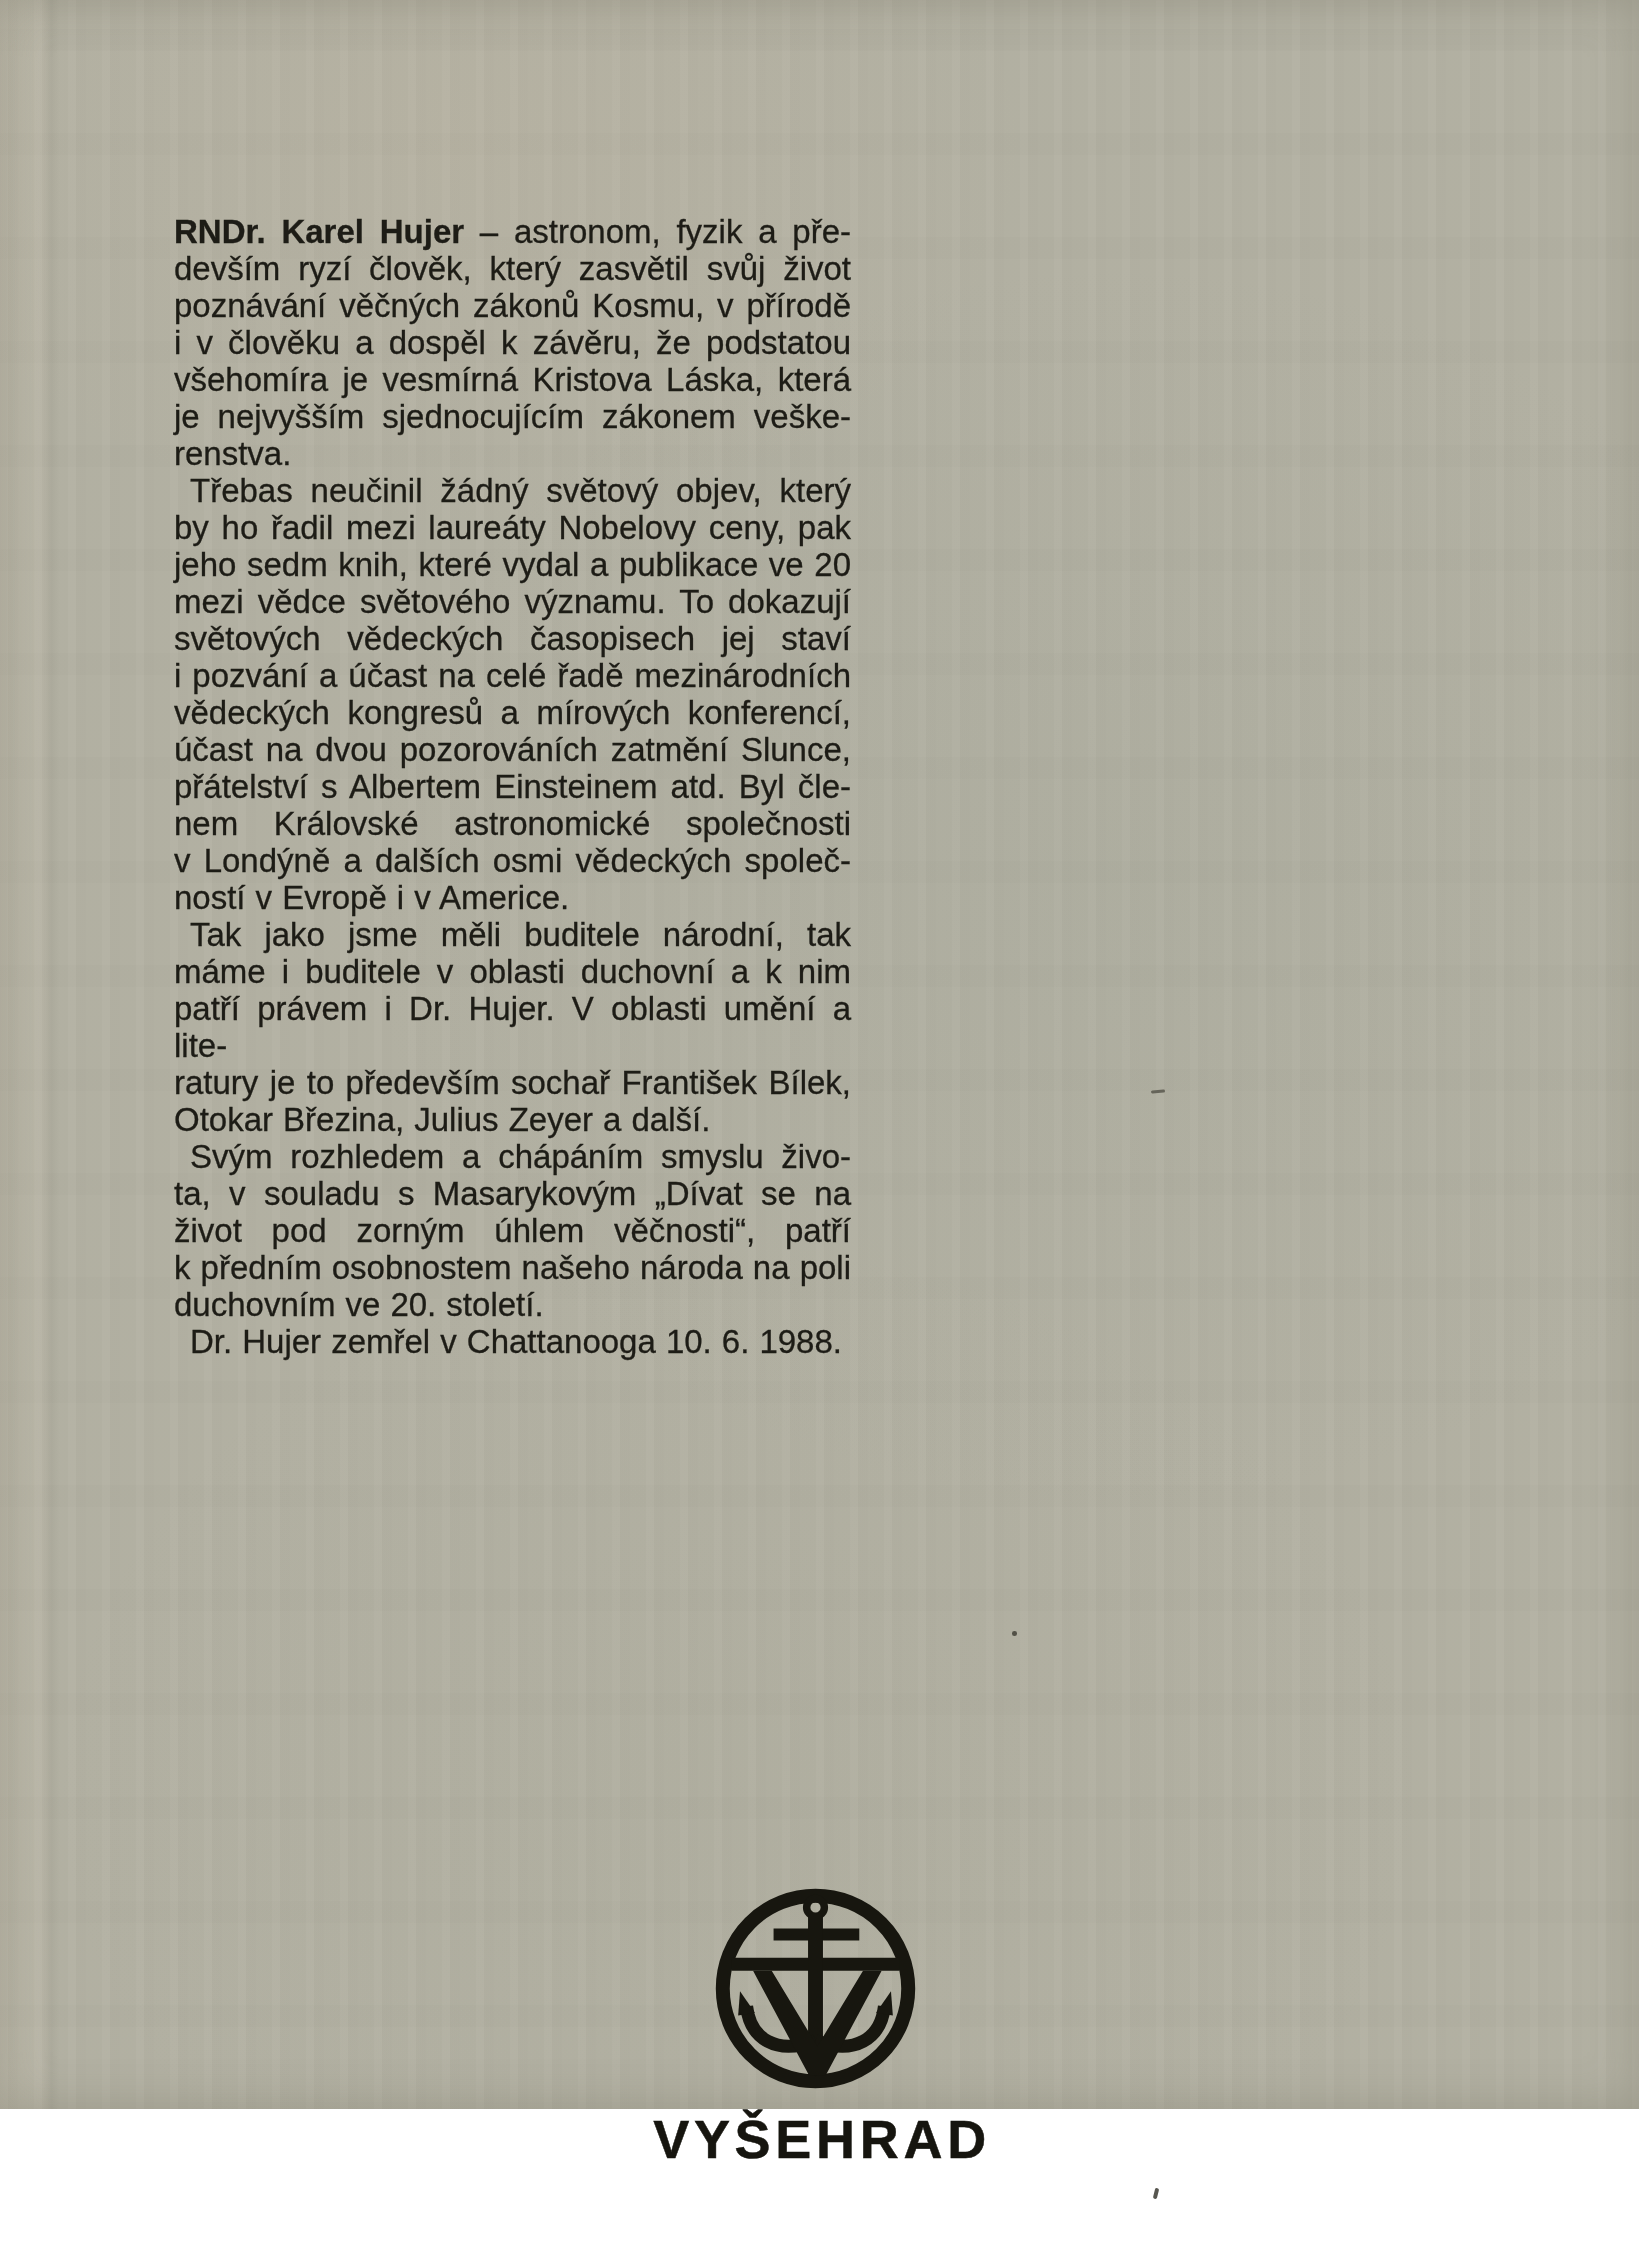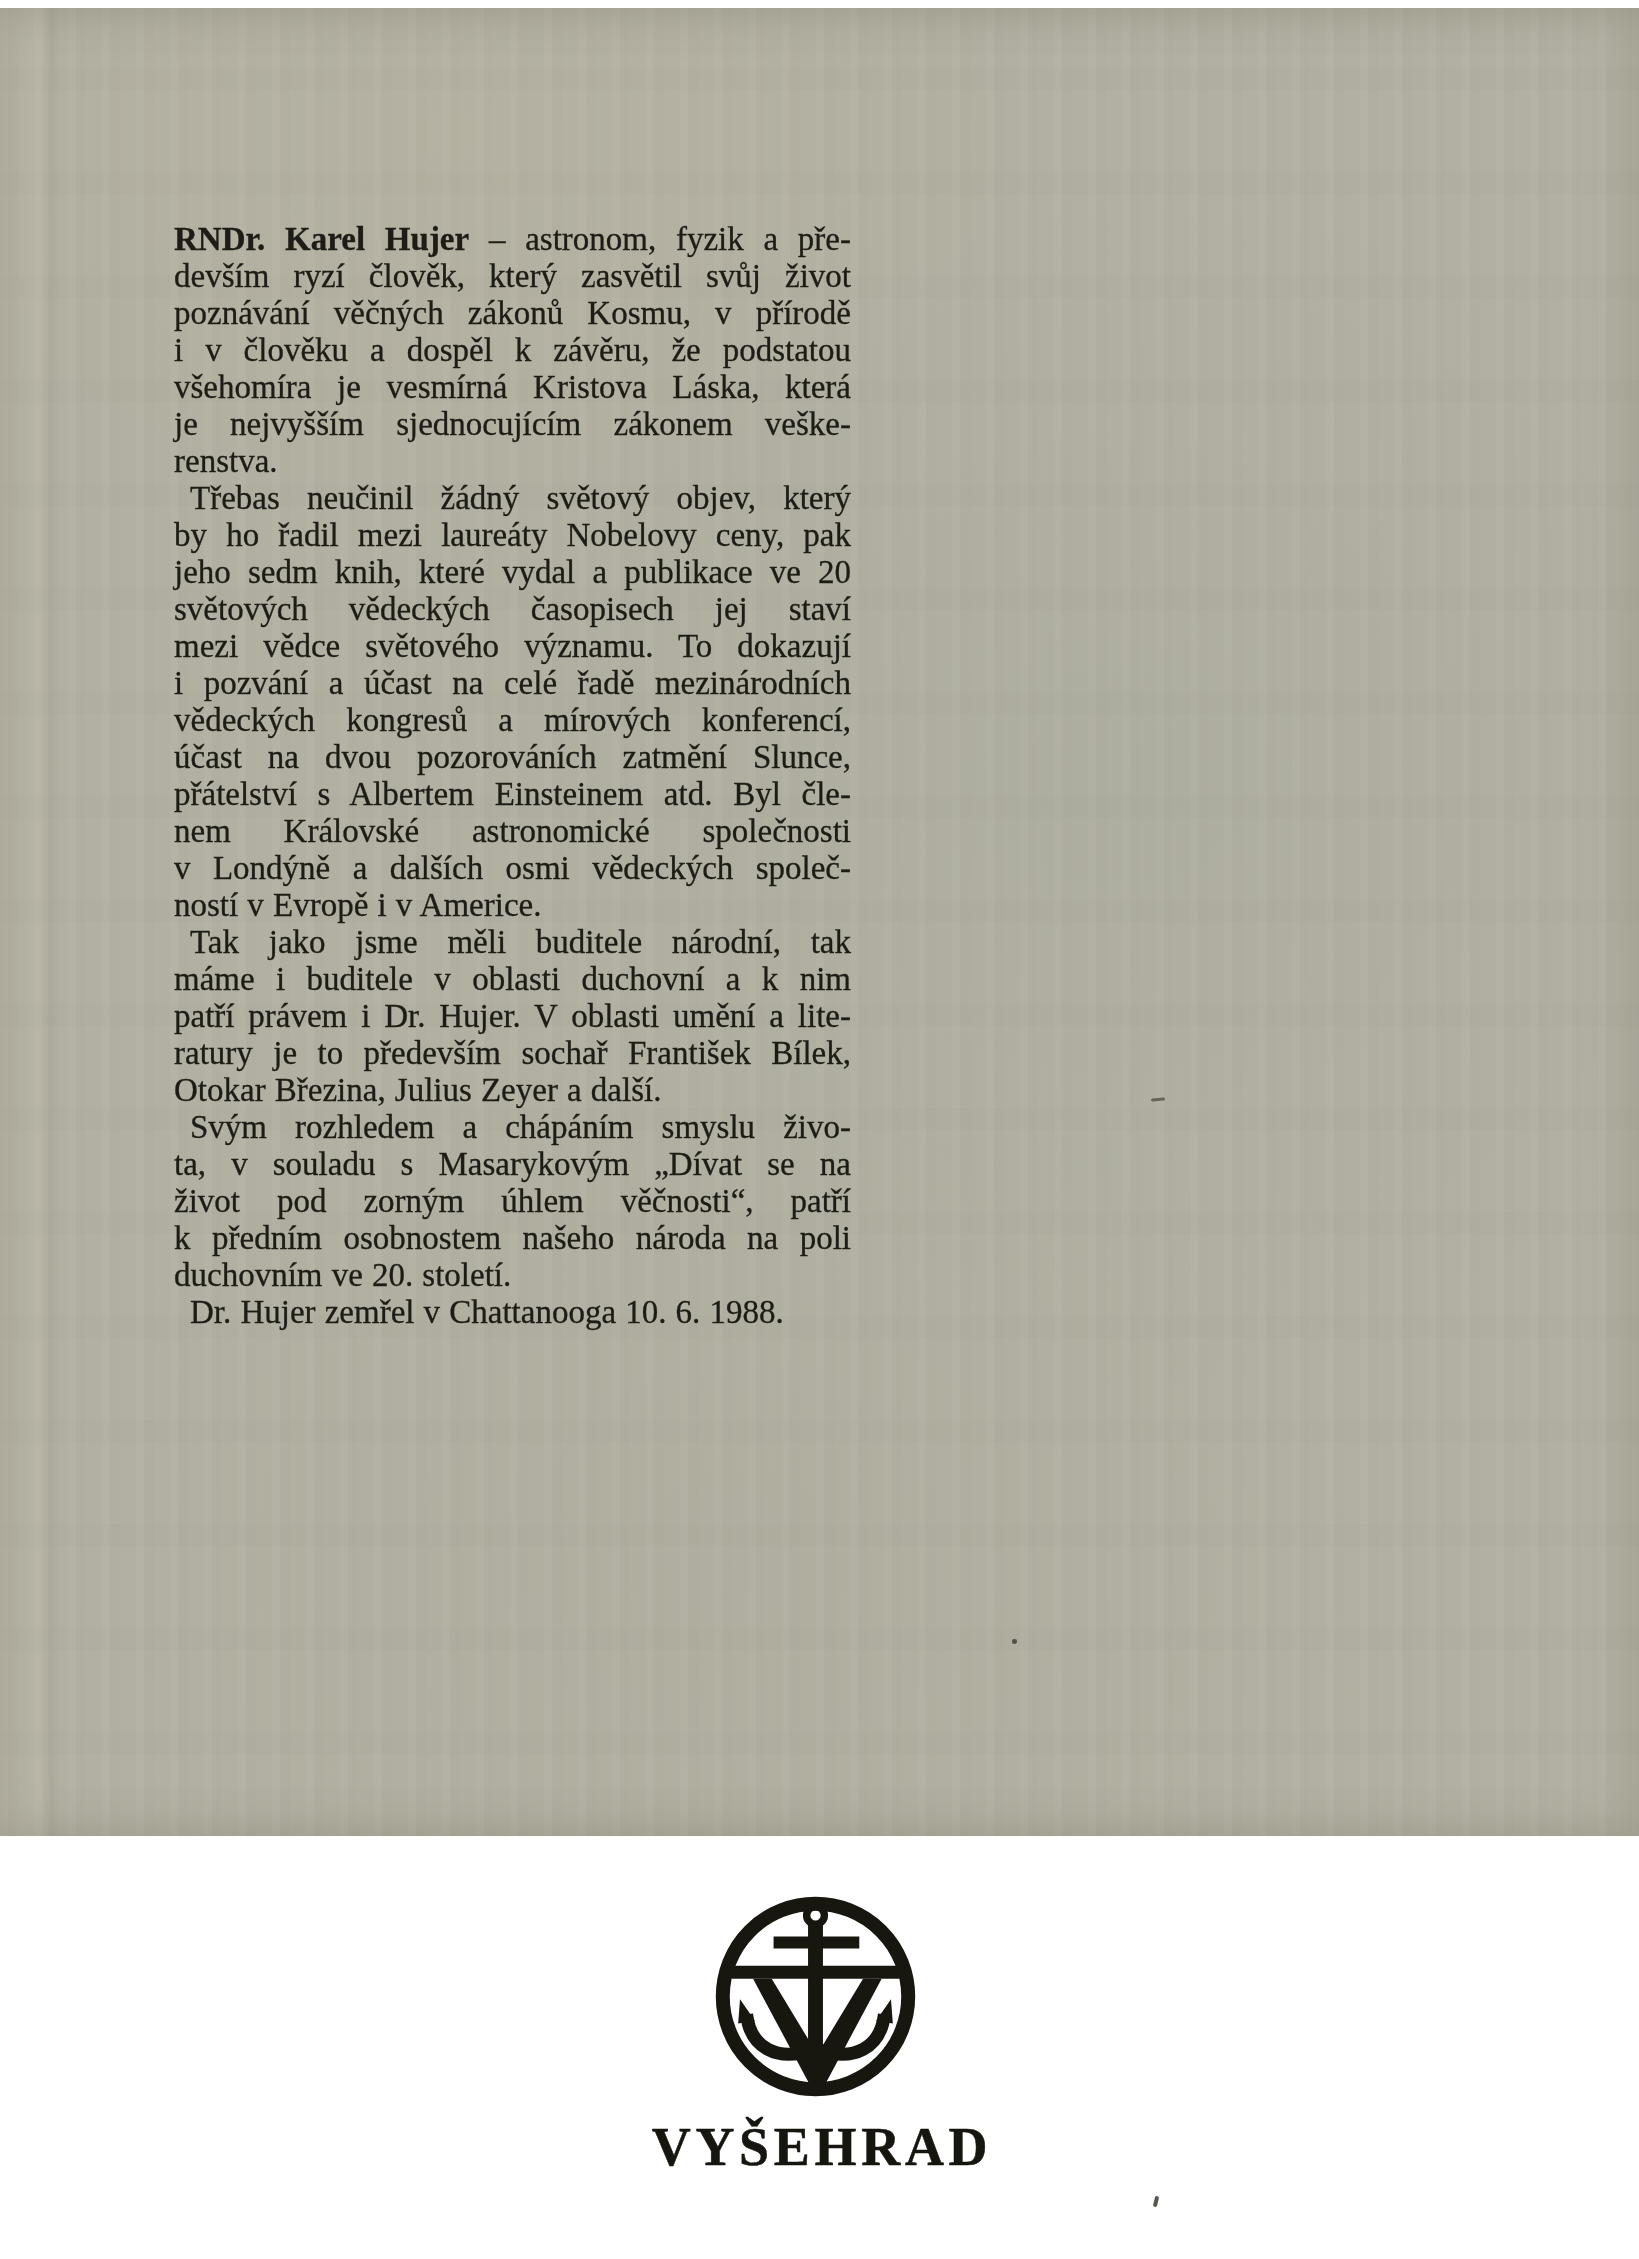--- a/index.html
+++ b/index.html
@@ -1,29 +1,28 @@
 <!DOCTYPE html>
 <html style="font-size:15px"><head>
 <meta charset="utf-8">
 <style>
   html,body{margin:0;padding:0;}
   body{width:1640px;height:2260px;overflow:hidden;}
   .page{
-    position:relative;width:1640px;height:1828px;
+    position:relative;width:1640px;height:2109px;
     background-color:#b3b1a3;
     background-image:
       linear-gradient(90deg, rgba(228,218,198,0.16) 0px, rgba(226,216,198,0.12) 43px, rgba(82,80,66,0.06) 52px, rgba(0,0,0,0) 60px),
       radial-gradient(839px 559px at 28% 7%, rgba(208,188,162,0.12), rgba(0,0,0,0) 70%),
       radial-gradient(1025px 839px at 68% 42%, rgba(138,150,138,0.10), rgba(0,0,0,0) 75%),
       radial-gradient(932px 746px at 45% 85%, rgba(150,152,134,0.08), rgba(0,0,0,0) 75%),
       repeating-linear-gradient(90deg, rgba(255,255,255,0.022) 0px, rgba(255,255,255,0.022) 8.4px, rgba(60,62,50,0.020) 8.4px, rgba(60,62,50,0.020) 17.7px, rgba(130,138,116,0.025) 17.7px, rgba(130,138,116,0.025) 34px),
       repeating-linear-gradient(0deg, rgba(0,0,0,0) 0px, rgba(0,0,0,0) 82px, rgba(50,50,40,0.016) 82px, rgba(50,50,40,0.016) 104px);
     box-shadow: inset 0 0 48px rgba(92,90,74,0.30);
-    font-family:Liberation Serif, serif;
-    margin-top:8px;
+    font-family:Liberation Sans, sans-serif;
   }
   .bio{
     position:absolute;left:174px;top:213px;width:677px;
     font-size:33px;line-height:37px;color:#1d1c16;
     -webkit-text-stroke:0.3px #1d1c16;
     word-spacing:0.9px;
   }
   .ln{text-align:justify;text-align-last:justify;}
   .lnl{text-align:justify;text-align-last:left;}
   .ind{padding-left:16px;}
@@ -49,22 +48,22 @@
     <div class="ln">devším ryzí člověk, který zasvětil svůj život</div>
     <div class="ln">poznávání věčných zákonů Kosmu, v přírodě</div>
     <div class="ln">i v člověku a dospěl k závěru, že podstatou</div>
     <div class="ln">všehomíra je vesmírná Kristova Láska, která</div>
     <div class="ln">je nejvyšším sjednocujícím zákonem veške-</div>
     <div class="lnl">renstva.</div>
 
     <div class="ln ind">Třebas neučinil žádný světový objev, který</div>
     <div class="ln">by ho řadil mezi laureáty Nobelovy ceny, pak</div>
     <div class="ln">jeho sedm knih, které vydal a publikace ve 20</div>
+    <div class="ln">mezi vědce světového významu. To dokazují</div>
     <div class="ln">světových vědeckých časopisech jej staví</div>
-    <div class="ln">mezi vědce světového významu. To dokazují</div>
     <div class="ln">i pozvání a účast na celé řadě mezinárodních</div>
     <div class="ln">vědeckých kongresů a mírových konferencí,</div>
     <div class="ln">účast na dvou pozorováních zatmění Slunce,</div>
     <div class="ln">přátelství s Albertem Einsteinem atd. Byl čle-</div>
     <div class="ln">nem Královské astronomické společnosti</div>
     <div class="ln">v Londýně a dalších osmi vědeckých společ-</div>
     <div class="lnl">ností v Evropě i v Americe.</div>
 
     <div class="ln ind">Tak jako jsme měli buditele národní, tak</div>
     <div class="ln">máme i buditele v oblasti duchovní a k nim</div>

